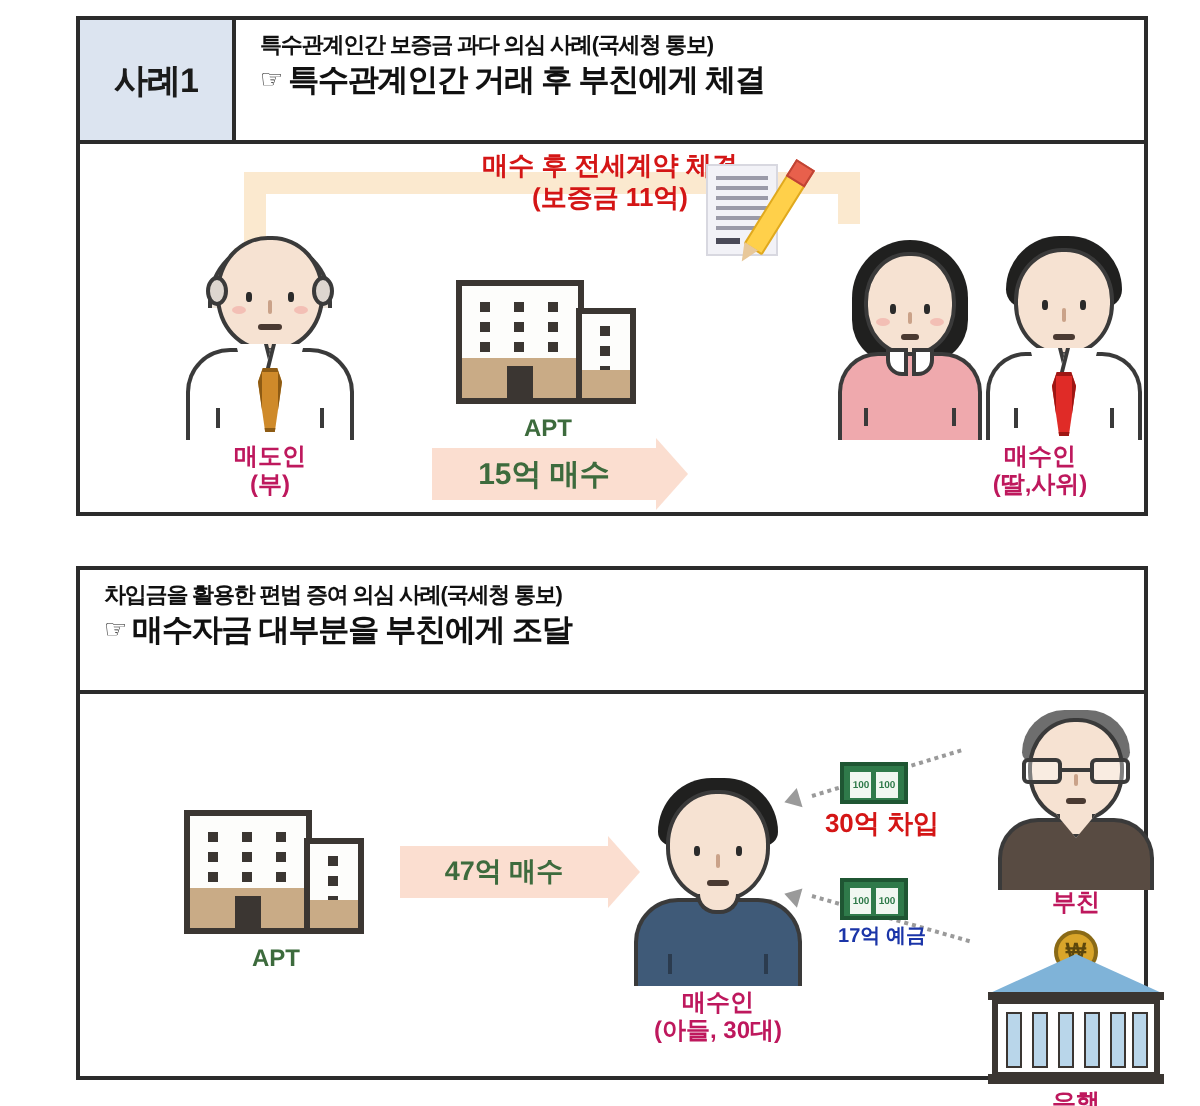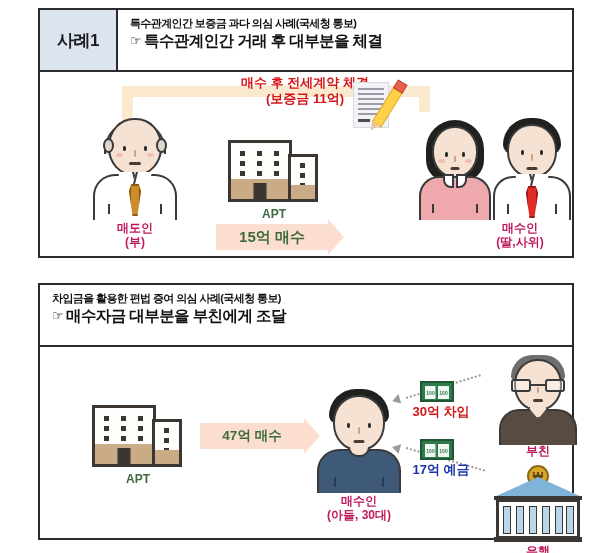--- a/index.html
+++ b/index.html
@@ -168,21 +168,21 @@
 
 <div class="page">
 
   <div class="case" id="case1">
 
     <div class="case-head">
       <div class="case-tag">사례1</div>
       <div class="case-title">
         <div class="l1">특수관계인간 보증금 과다 의심 사례(국세청 통보)</div>
         <div class="l2">
-          <span class="pointer-icon">☞</span><span>특수관계인간 거래 후 대부분을 체결</span>
+          <span class="pointer-icon">☞</span><span>특수관계인간 거래 후 부친에게 체결</span>
         </div>
       </div>
     </div>
 
     <div class="case-body">
 
       <div class="uarrow" style="left:60px;top:14px;width:330px;height:54px;">
         <div class="bar" style="left:22px;top:0;width:308px;height:11px;"></div>
         <div class="bar" style="left:22px;top:0;width:11px;height:40px;"></div>
         <div class="bar" style="left:319px;top:0;width:11px;height:26px;"></div>
@@ -393,21 +393,21 @@
 
       <div class="money" style="left:380px;top:92px;">
         <div class="bill" style="left:2px;">
             <span>100</span>
           </div>
         <div class="strapgap"></div>
         <div class="bill" style="right:2px;">
             <span>100</span>
           </div>
       </div>
-      <div class="lbl lbl-blue" style="left:356px;top:116px;width:90px;font-size:13px;">17억 예금</div>
+      <div class="lbl lbl-blue" style="left:356px;top:116px;width:90px;font-size:10px;">17억 예금</div>
 
       <div class="person" style="left:458px;top:6px;width:80px;height:92px;">
         <div class="p-hair" style="top:2px;width:54px;height:26px;background:#6e6e6e;border-radius:27px 27px 6px 6px;"></div>
         <div class="p-head" style="top:6px;width:48px;height:52px;">
           <div class="p-nose" style="top:26px;height:6px;"></div>
           <div class="p-mouth" style="top:38px;width:10px;"></div>
         </div>
         <div style="position:absolute;left:50%;transform:translateX(-50%);top:26px;width:54px;height:13px;">
           <div style="position:absolute;left:0;top:0;width:20px;height:13px;border:2px solid #3a3a3a;border-radius:3px;box-sizing:border-box;background:rgba(255,255,255,.35);"></div>
           <div style="position:absolute;right:0;top:0;width:20px;height:13px;border:2px solid #3a3a3a;border-radius:3px;box-sizing:border-box;background:rgba(255,255,255,.35);"></div>

